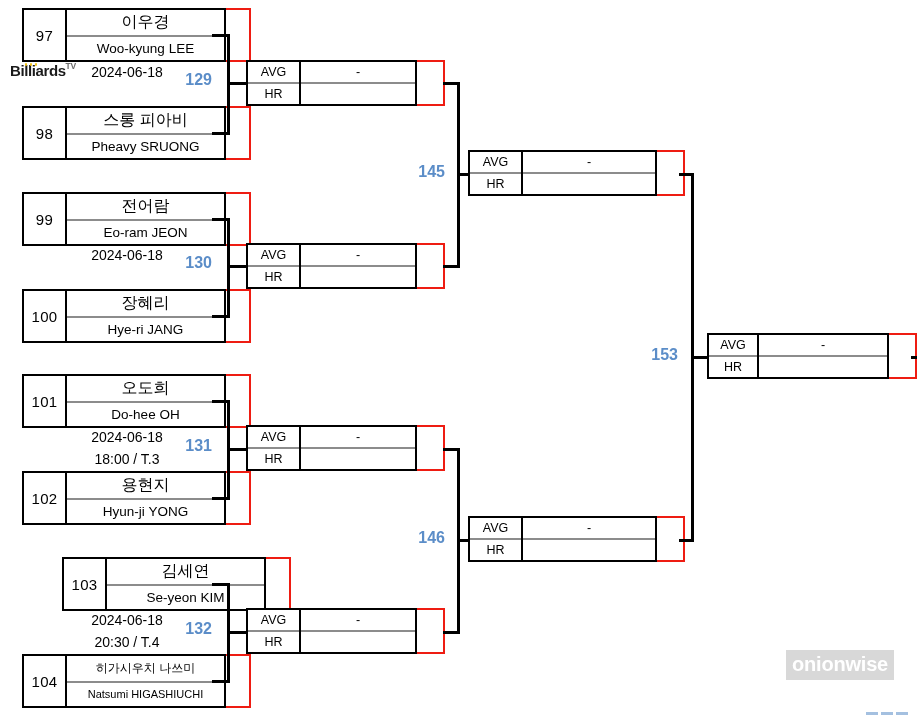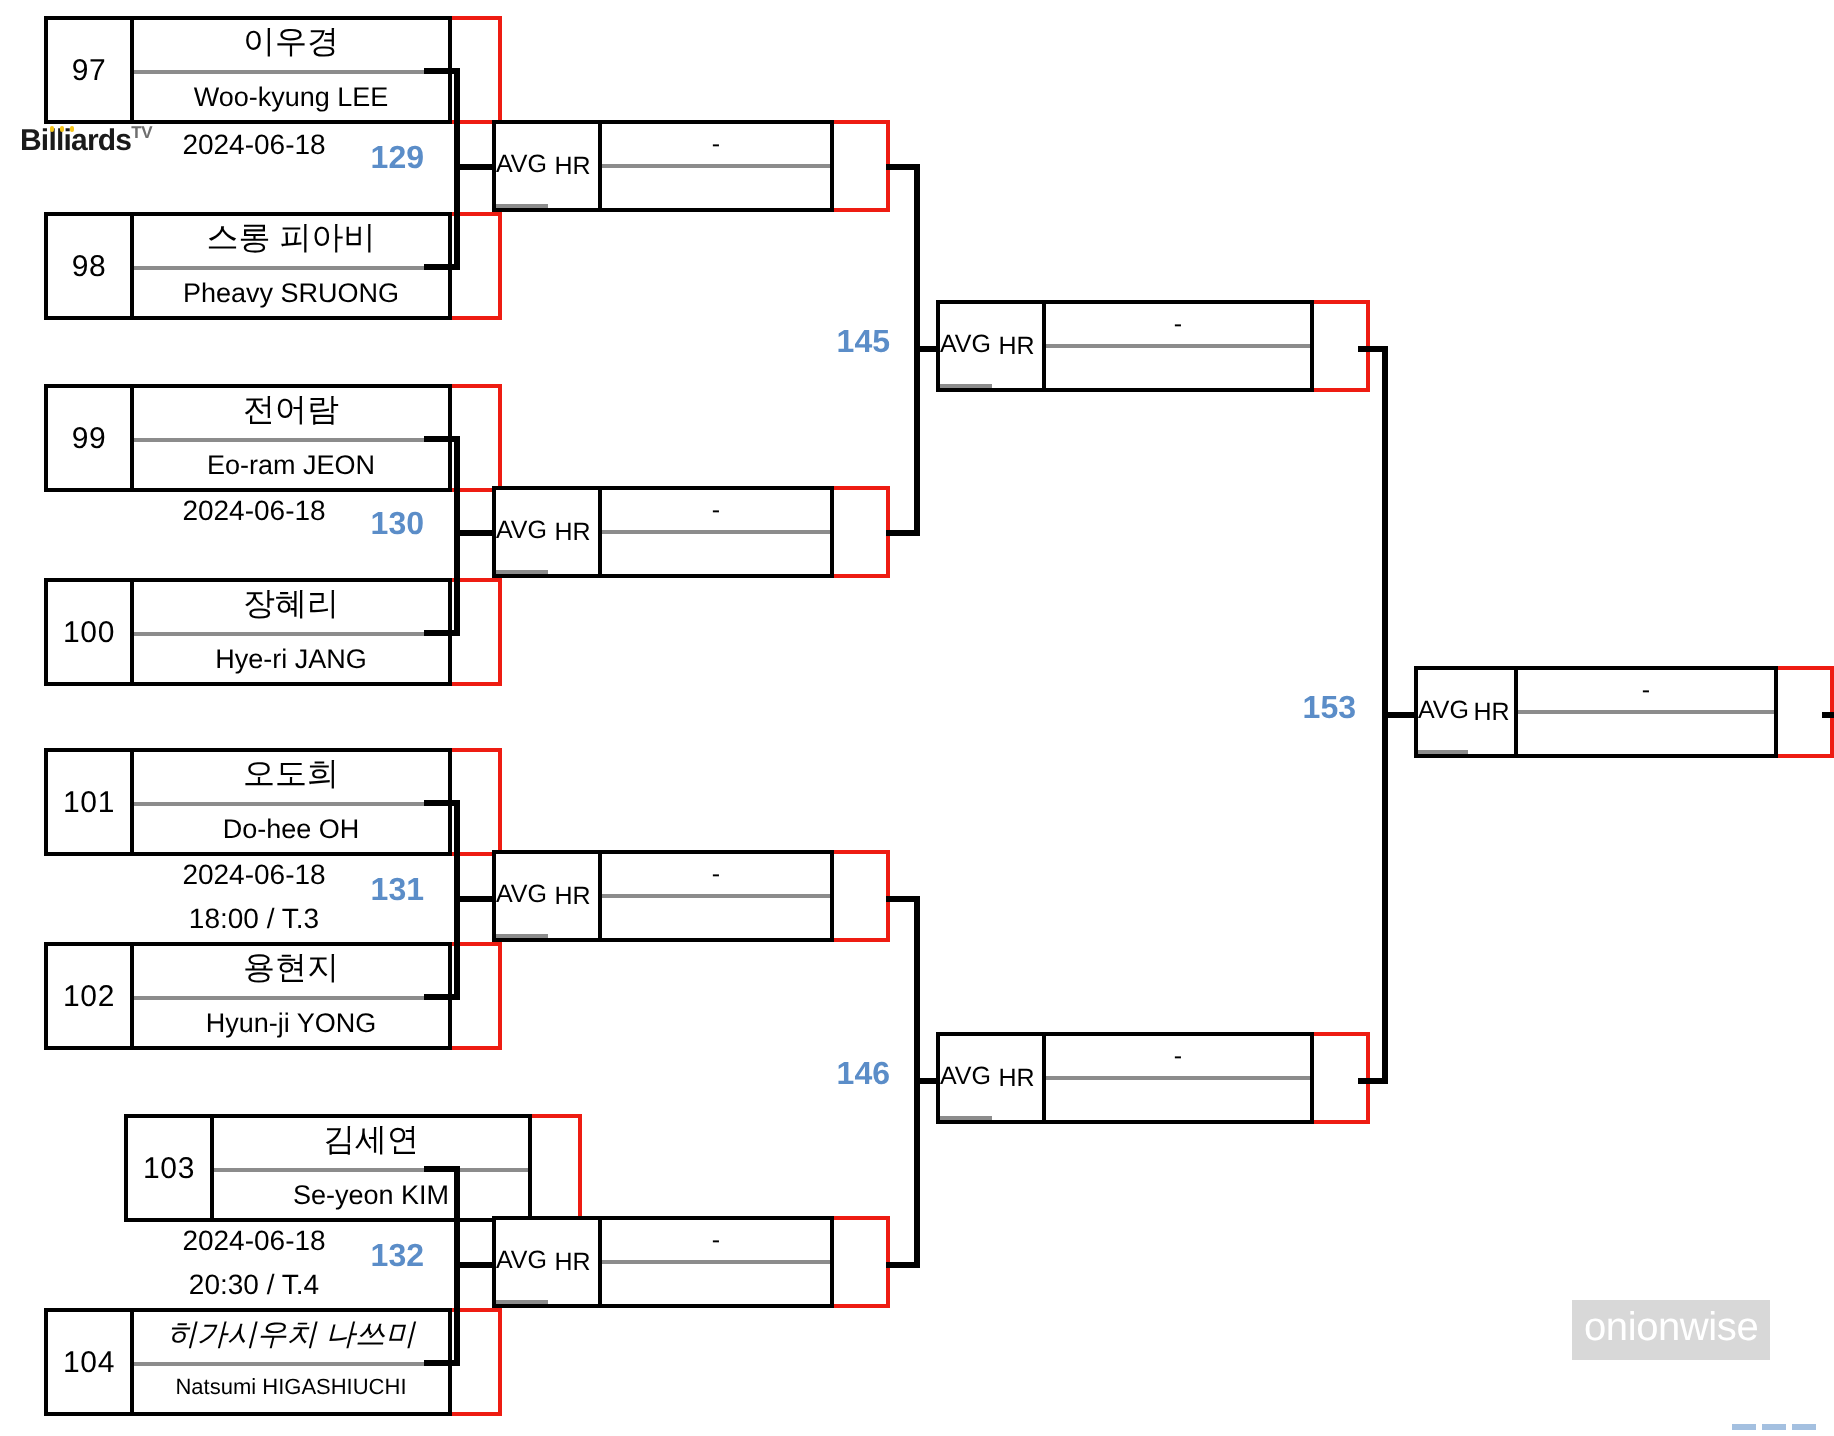--- a/index.html
+++ b/index.html
@@ -67,21 +67,21 @@
   .name-en {
     flex: 1 1 50%;
     display: flex;
     align-items: center;
     justify-content: center;
     font-size: 13.5px;
     line-height: 1;
     white-space: nowrap;
     overflow: hidden;
   }
-  .name-kr.tight { font-size: 15px; font-style: italic; }
+  .name-kr.tight { font-size: 12px; }
   .name-en.tight { font-size: 11px; }
   .score-cell {
     box-sizing: border-box;
     width: 25px;
     border: 2px solid #ee1c12;
     border-left: none;
     background: #fff;
   }
 
   
@@ -90,20 +90,21 @@
     box-sizing: border-box;
     display: flex;
     align-items: stretch;
     height: 46px;
   }
   .mb-labels {
     box-sizing: border-box;
     width: 55px;
     border: 2px solid #000;
     display: flex;
+    flex-direction: column;
     background: #fff;
   }
   .mb-labels .lab {
     flex: 1 1 50%;
     display: flex;
     align-items: center;
     justify-content: center;
     font-size: 12.5px;
     line-height: 1;
   }
@@ -450,21 +451,21 @@
     </div>
     <div class="mb-values">
       <div class="val top">-</div>
       <div class="val"></div>
     </div>
     <div class="mb-score"></div>
   </div>
 
   <div class="ln h" style="left:911px; top:356px; width:16px;"></div>
 
-  <div class="watermark" style="left:786px; top:650px;">onionwise</div>
+  <div class="watermark" style="left:786px; top:650px;font-weight:bold;">onionwise</div>
 
   <div class="corner-frag" style="left:866px; top:712px;">
     <i></i>
       <i></i>
       <i></i>
   </div>
 
 </div>
 
 </body></html>

